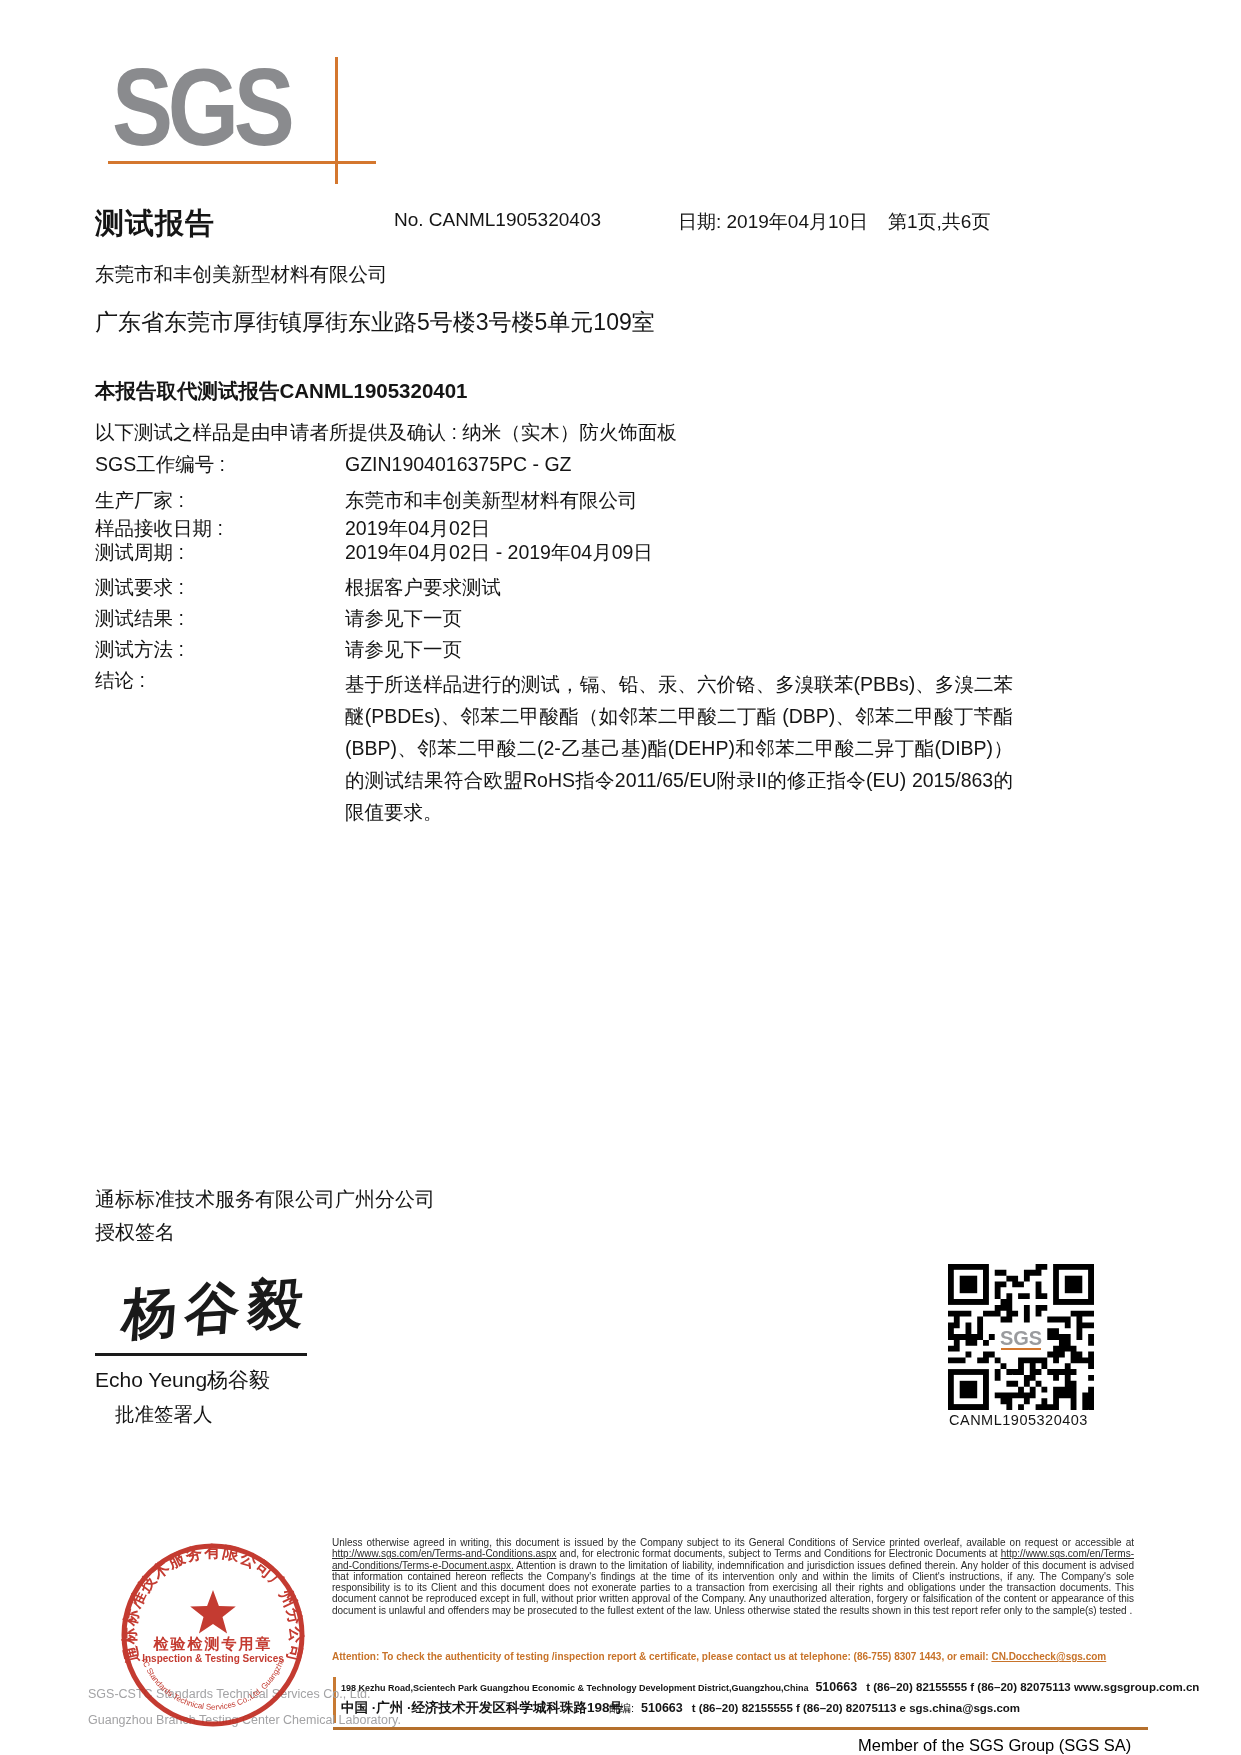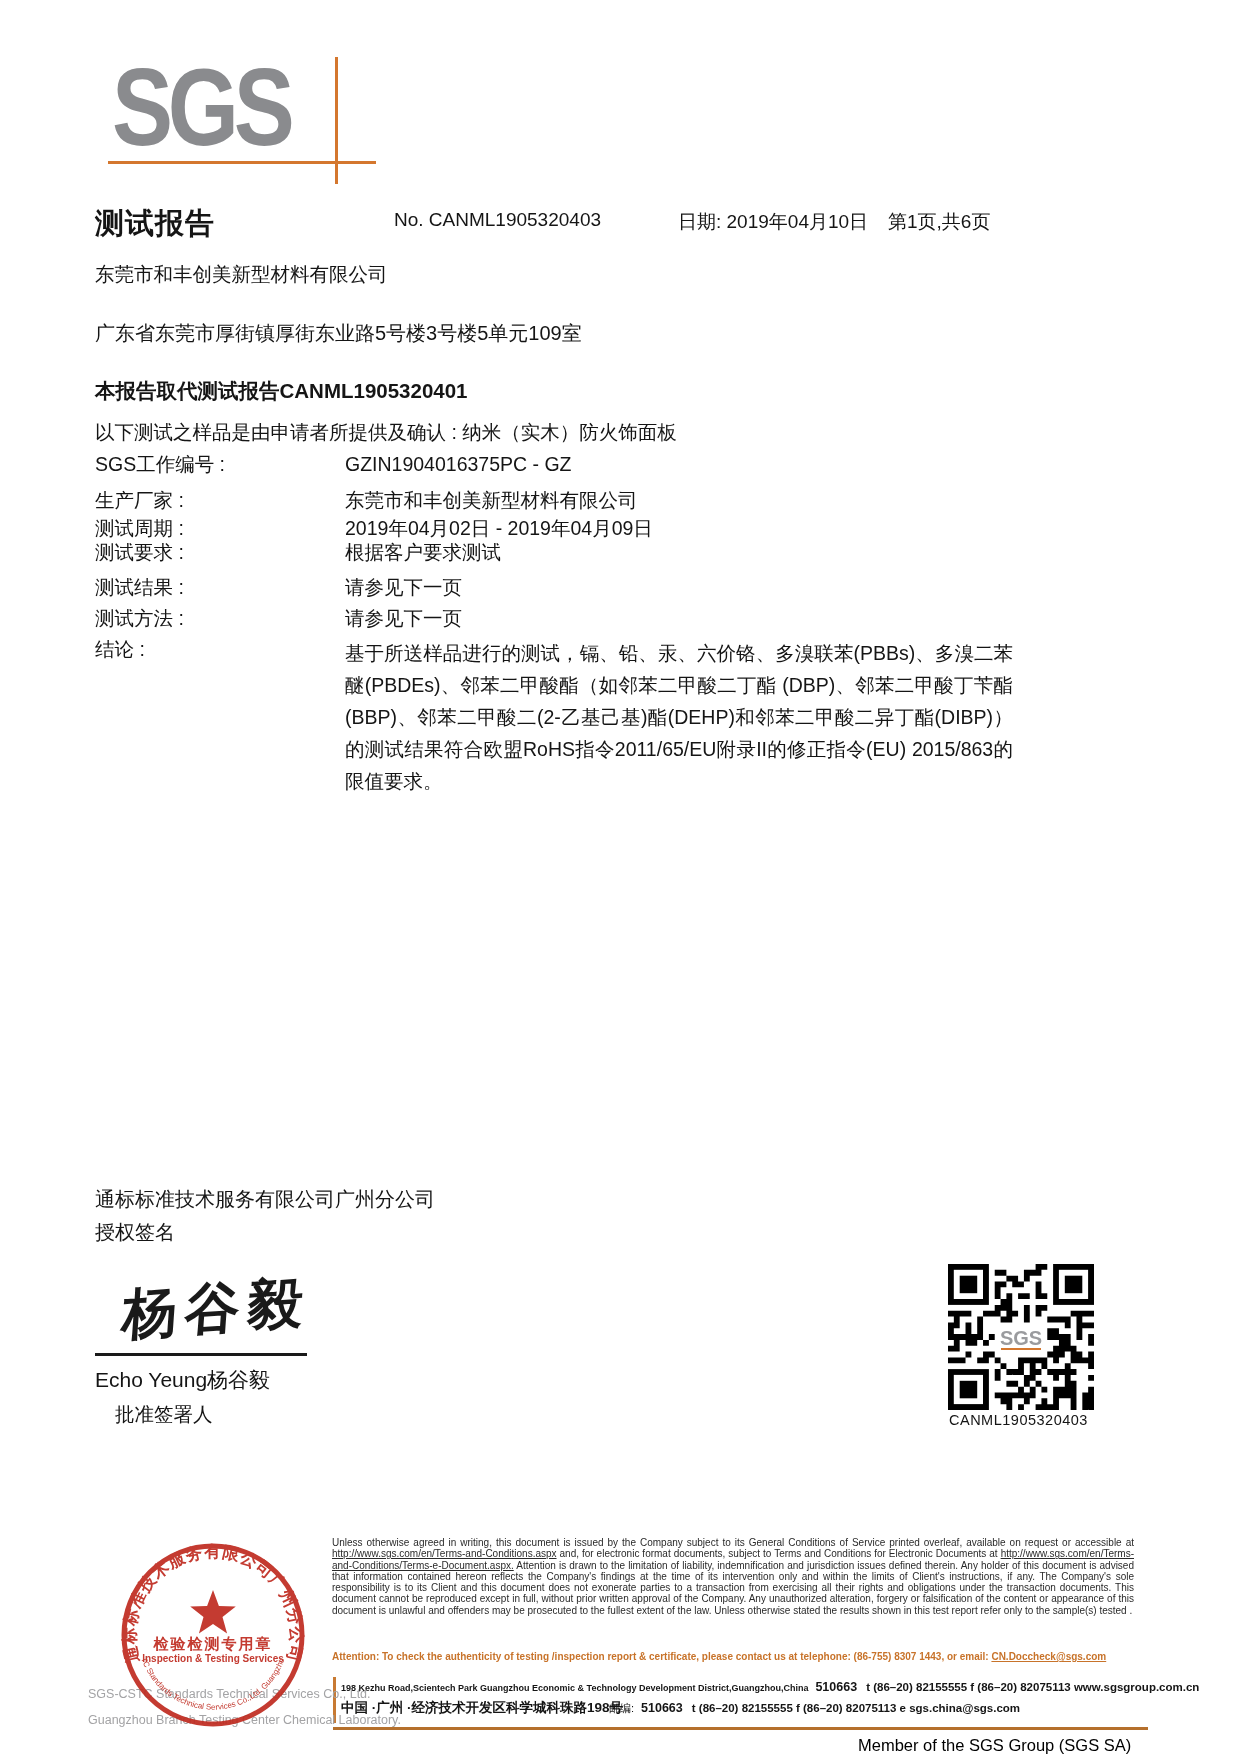--- a/index.html
+++ b/index.html
@@ -13,21 +13,21 @@
   .logo-vline{left:335px;top:57px;width:3px;height:127px;background:#d4772e;}
 
   
   .doc-title{left:95px;top:204px;font-size:29px;font-weight:700;letter-spacing:1px;}
   .report-no{left:394px;top:209px;font-size:19px;}
   .date-label{left:678px;top:209px;font-size:19px;}
   .page-label{left:888px;top:209px;font-size:19px;}
 
   
   .applicant-name{left:95px;top:261px;font-size:19.5px;}
-  .applicant-address{left:95px;top:307px;font-size:20px;margin-top:13px;}
+  .applicant-address{left:95px;top:307px;font-size:23px;}
 
   .replace-note{left:95px;top:377px;font-size:20.5px;font-weight:700;}
   .sample-note{left:95px;top:419px;font-size:19.5px;}
 
   
   .fields{left:95px;top:452px;width:925px;font-size:19.5px;line-height:24px;}
   .frow{white-space:nowrap;}
   .flabel{display:inline-block;width:250px;vertical-align:top;}
   .frow:nth-child(1){margin-bottom:12px;}
   .frow:nth-child(2){margin-bottom:4px;}
@@ -99,20 +99,21 @@
 
   <div class="abs applicant-name">东莞市和丰创美新型材料有限公司</div>
   <div class="abs applicant-address">广东省东莞市厚街镇厚街东业路5号楼3号楼5单元109室</div>
 
   <div class="abs replace-note">本报告取代测试报告CANML1905320401</div>
   <div class="abs sample-note">以下测试之样品是由申请者所提供及确认 : 纳米（实木）防火饰面板</div>
 
   <div class="abs fields">
     <div class="frow"><span class="flabel">SGS工作编号 :</span><span class="fvalue">GZIN1904016375PC - GZ</span></div>
     <div class="frow"><span class="flabel">生产厂家 :</span><span class="fvalue">东莞市和丰创美新型材料有限公司</span></div>
+    <div class="frow"><span class="flabel">样品接收日期 :</span><span class="fvalue">2019年04月02日</span></div>
     <div class="frow"><span class="flabel">测试周期 :</span><span class="fvalue">2019年04月02日 - 2019年04月09日</span></div>
     <div class="frow"><span class="flabel">测试要求 :</span><span class="fvalue">根据客户要求测试</span></div>
     <div class="frow"><span class="flabel">测试结果 :</span><span class="fvalue">请参见下一页</span></div>
     <div class="frow"><span class="flabel">测试方法 :</span><span class="fvalue">请参见下一页</span></div>
     <div class="frow concl"><span class="flabel">结论 :</span><span class="fvalue para">基于所送样品进行的测试，镉、铅、汞、六价铬、多溴联苯(PBBs)、多溴二苯醚(PBDEs)、邻苯二甲酸酯（如邻苯二甲酸二丁酯 (DBP)、邻苯二甲酸丁苄酯(BBP)、邻苯二甲酸二(2-乙基己基)酯(DEHP)和邻苯二甲酸二异丁酯(DIBP)）的测试结果符合欧盟RoHS指令2011/65/EU附录II的修正指令(EU) 2015/863的限值要求。</span></div>
   </div>
 
   <div class="abs lab-name">通标标准技术服务有限公司广州分公司</div>
   <div class="abs lab-sign-label">授权签名</div>
 

